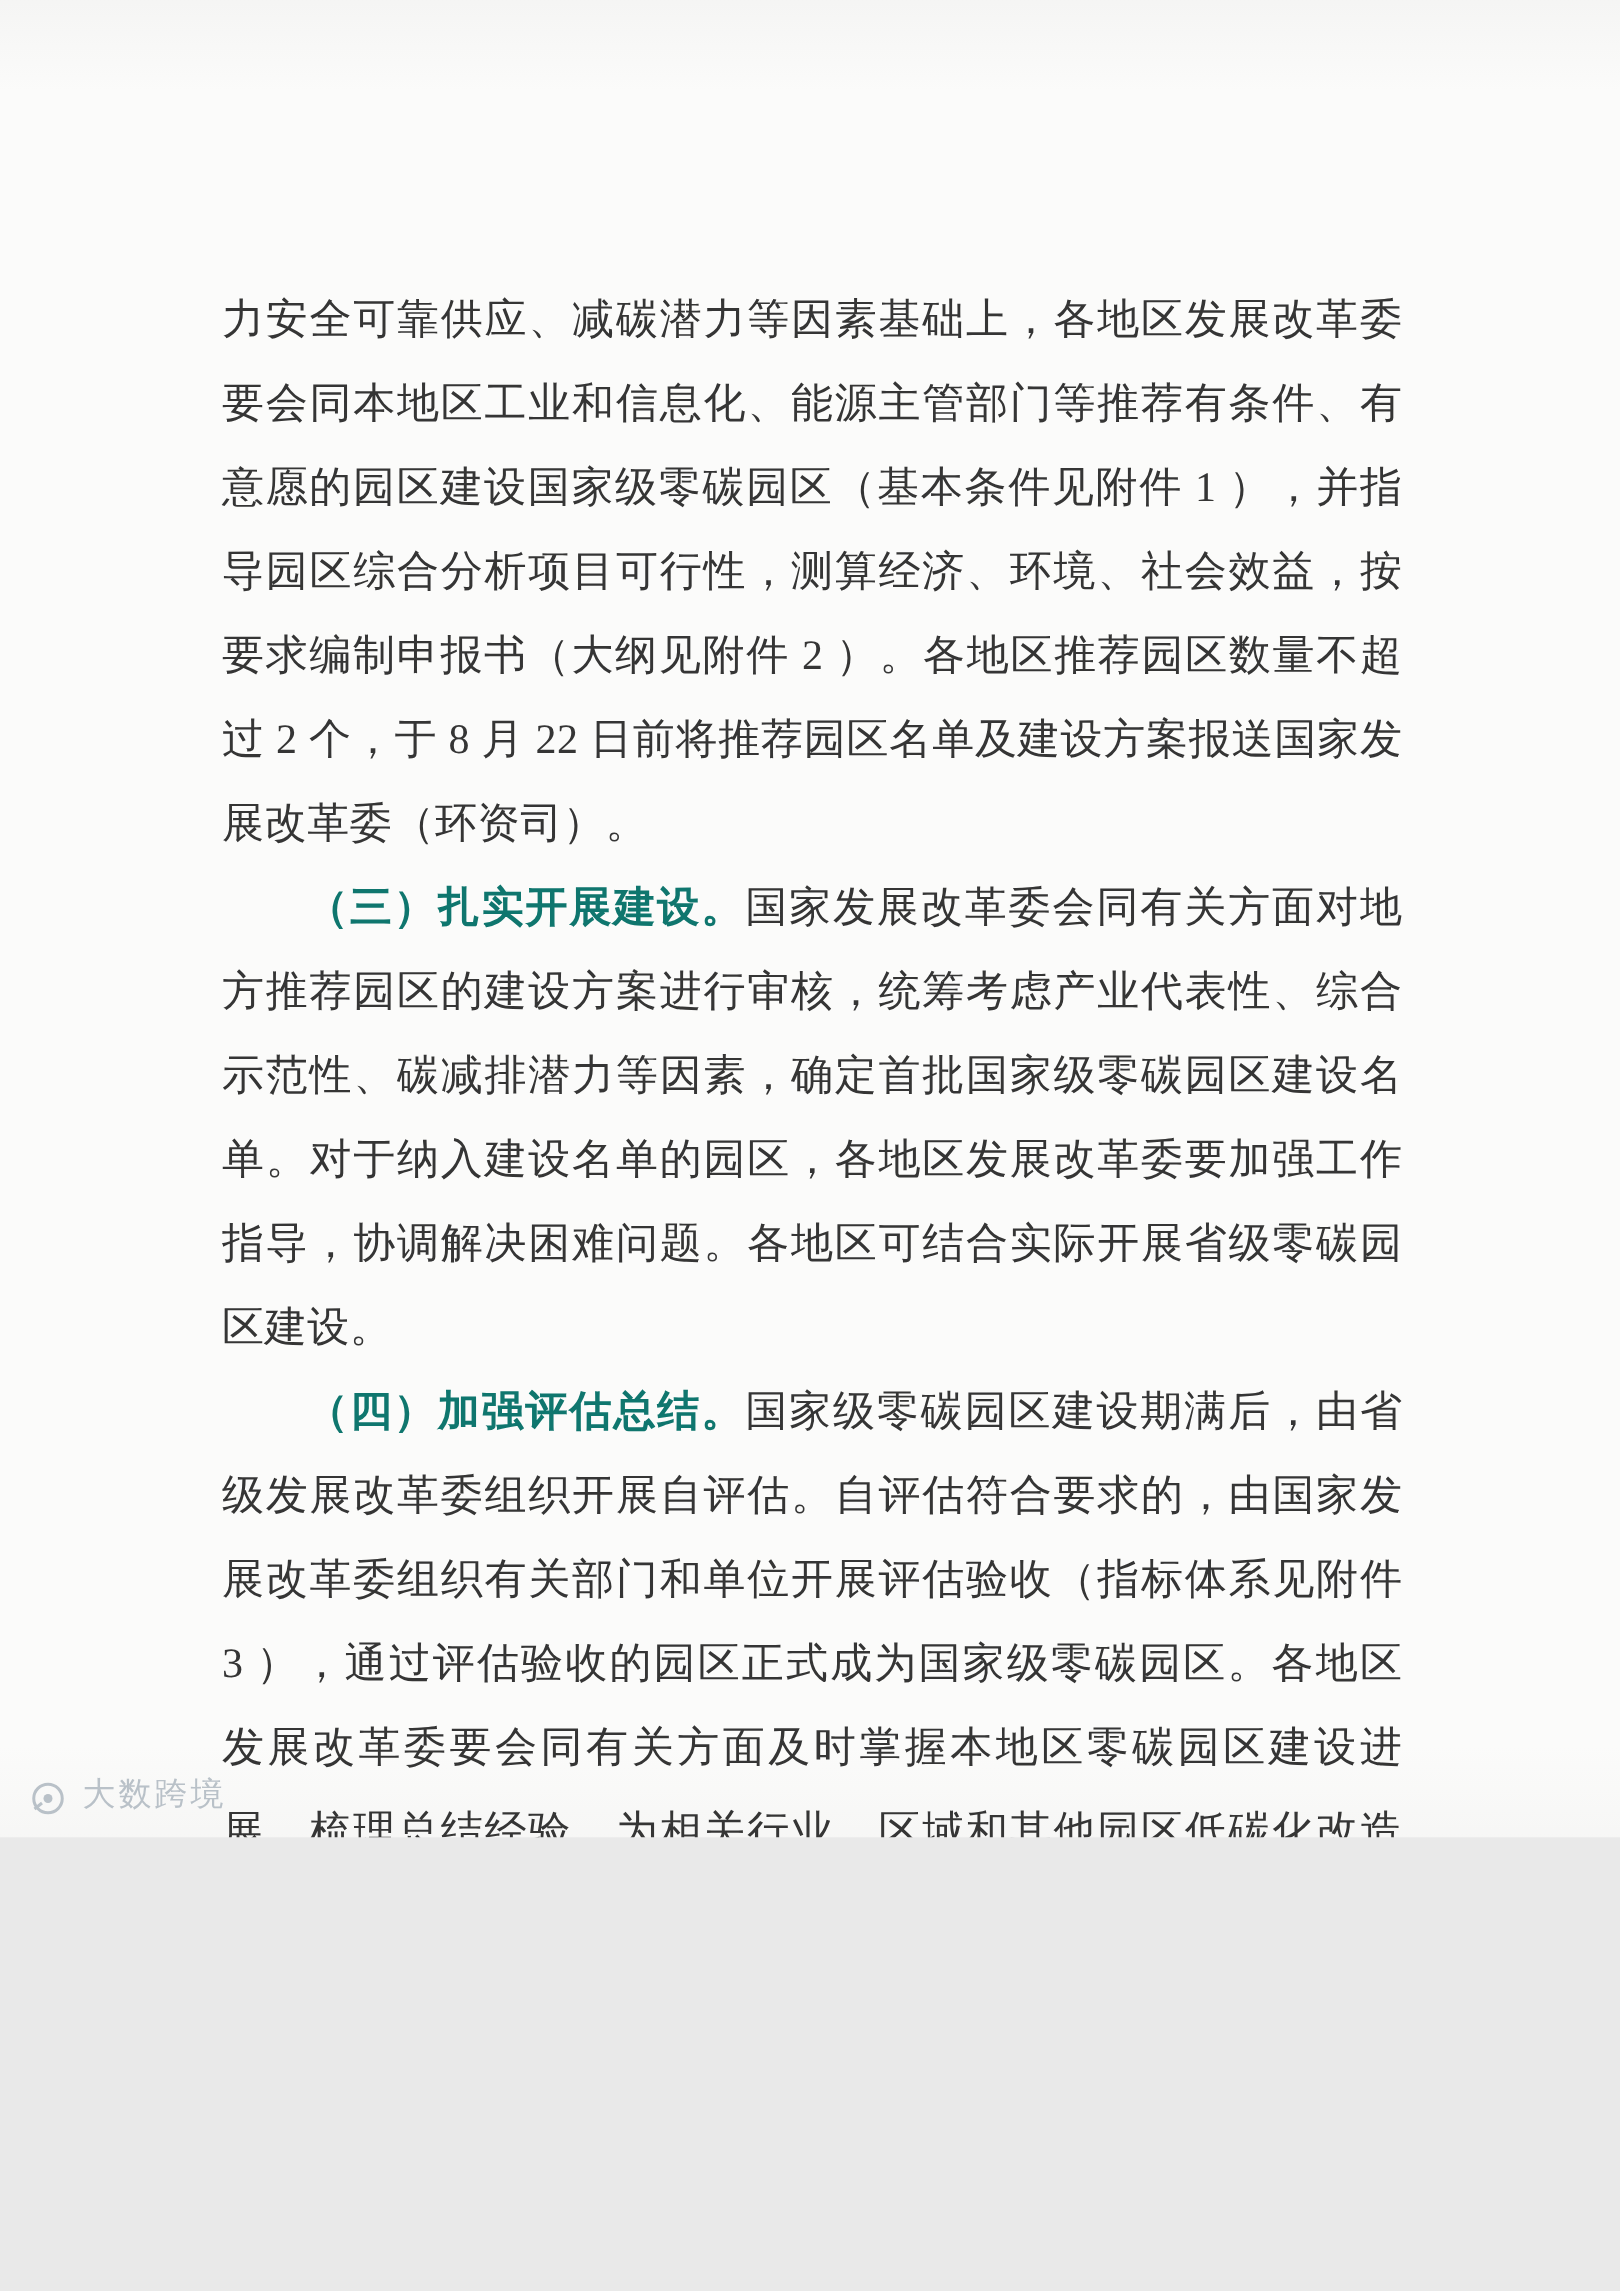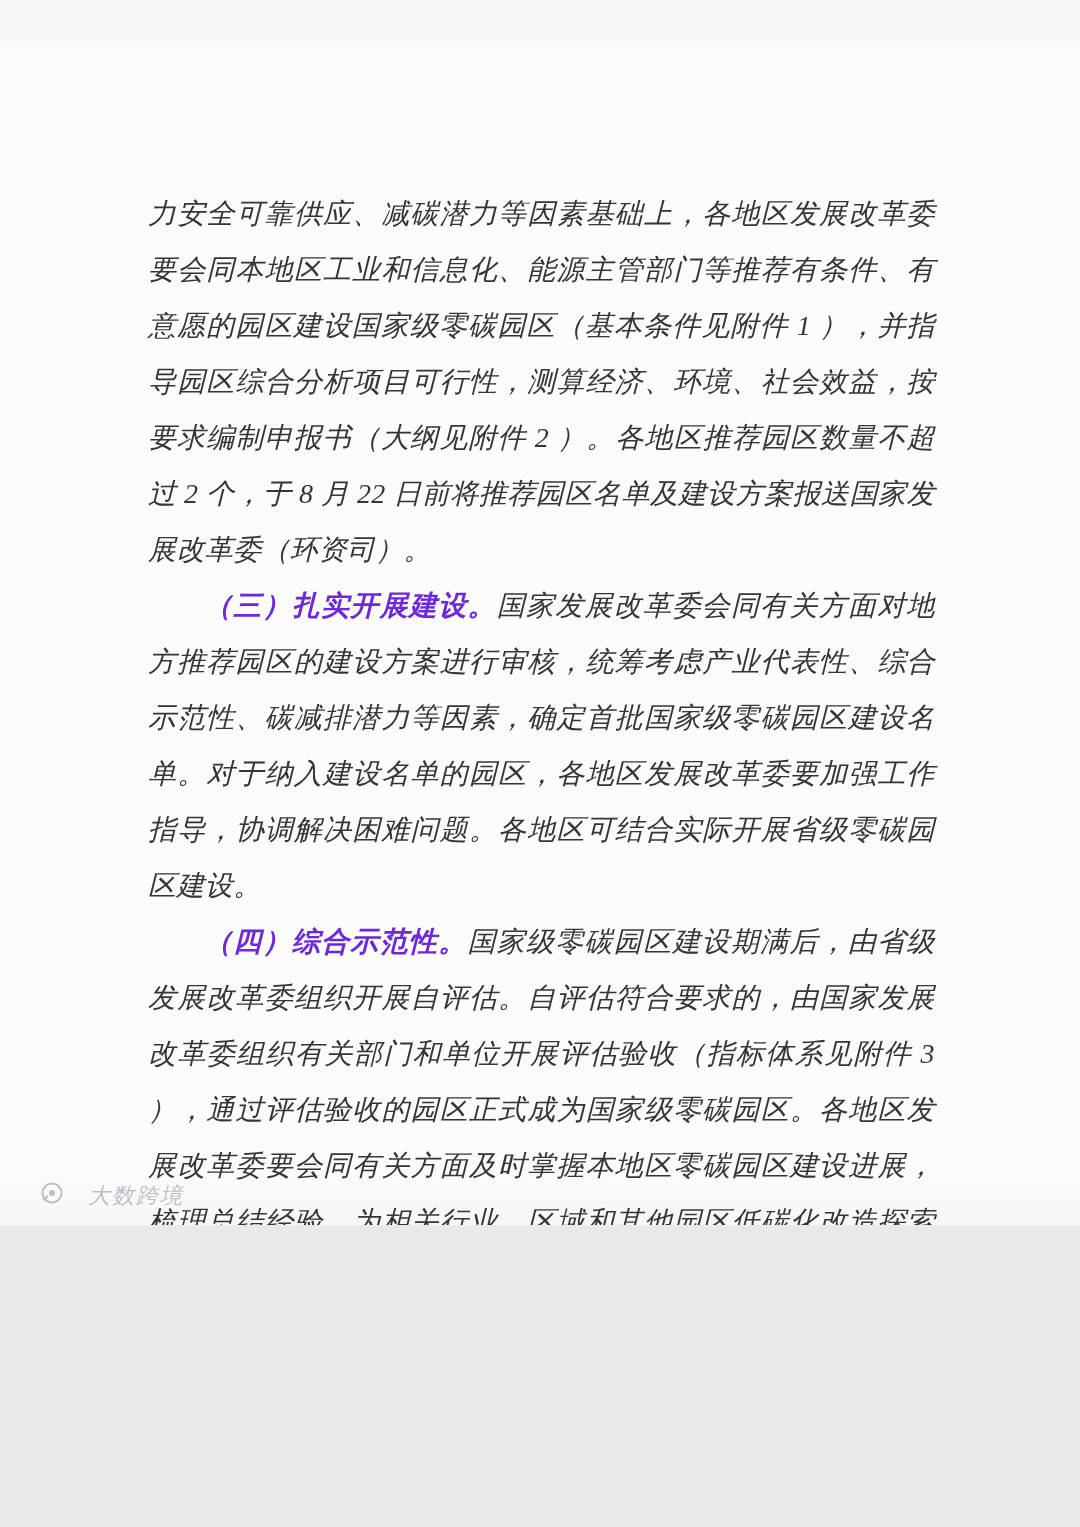--- a/index.html
+++ b/index.html
@@ -8,21 +8,20 @@
     background: #e9e9e9;
   }
   .page {
     position: relative;
     width: 1080px;
     height: 1225px;
     margin: 0 auto;
     background: #fbfbfa;
     overflow: hidden;
     font-family: "Liberation Serif", "DejaVu Serif", serif;
-    font-style: italic;
   }
   .scan-tint {
     position: absolute;
     inset: 0;
     background: linear-gradient(180deg, rgba(190,190,190,0.10) 0%, rgba(255,255,255,0) 5%, rgba(255,255,255,0) 95%, rgba(190,190,190,0.07) 100%);
     pointer-events: none;
   }
   .content {
     position: absolute;
     left: 148px;
@@ -35,46 +34,46 @@
     letter-spacing: 0.4px;
   }
   .content p {
     margin: 0;
   }
   .para-indent {
     text-indent: 2em;
   }
   .para-head {
     font-weight: bold;
-    color: #6d28d9;
+    color: #0f766e;
   }
   .attachments {
     margin-top: 42px;
   }
   .attachments p.att-first {
     text-indent: 2em;
   }
   .attachments p.att-cont {
     text-indent: 5em;
   }
   .page-number {
     position: absolute;
     right: 158px;
     top: 1362px;
     font-size: 28px;
     color: #3a3a3a;
     letter-spacing: 6px;
   }
   .watermark {
     position: absolute;
-    left: 40px;
+    left: 20px;
     bottom: 14px;
     display: flex;
-    align-items: flex-start;
-    gap: 24px;
+    align-items: flex-end;
+    gap: 11px;
     color: #b9c1c8;
   }
   .watermark-text {
     font-size: 22px;
     letter-spacing: 2px;
     font-family: "Liberation Sans", "DejaVu Sans", sans-serif;
     color: #b9c1c8;
   }
   .watermark-logo {
     display: inline-flex;
@@ -85,21 +84,21 @@
 <body>
 
 <div class="page">
   <div class="scan-tint"></div>
 
   <div class="content">
     <p><span>力安全可靠供应、减碳潜力等因素基础上，各地区发展改革委要会同本地区工业和信息化、能源主管部门等推荐有条件、有意愿的园区建设国家级零碳园区（基本条件见附件 1 ），并指导园区综合分析项目可行性，测算经济、环境、社会效益，按要求编制申报书（大纲见附件 2 ）。各地区推荐园区数量不超过 2 个，于 8 月 22 日前将推荐园区名单及建设方案报送国家发展改革委（环资司）。</span></p>
 
     <p class="para-indent"><span class="para-head">（三）扎实开展建设。</span><span>国家发展改革委会同有关方面对地方推荐园区的建设方案进行审核，统筹考虑产业代表性、综合示范性、碳减排潜力等因素，确定首批国家级零碳园区建设名单。对于纳入建设名单的园区，各地区发展改革委要加强工作指导，协调解决困难问题。各地区可结合实际开展省级零碳园区建设。</span></p>
 
-    <p class="para-indent"><span class="para-head">（四）综合示范性。</span><span>国家级零碳园区建设期满后，由省级发展改革委组织开展自评估。自评估符合要求的，由国家发展改革委组织有关部门和单位开展评估验收（指标体系见附件 3 ），通过评估验收的园区正式成为国家级零碳园区。各地区发展改革委要会同有关方面及时掌握本地区零碳园区建设进展，梳理总结经验，为相关行业、区域和其他园区低碳化改造探索有益经验。</span></p>
+    <p class="para-indent"><span class="para-head">（四）加强评估总结。</span><span>国家级零碳园区建设期满后，由省级发展改革委组织开展自评估。自评估符合要求的，由国家发展改革委组织有关部门和单位开展评估验收（指标体系见附件 3 ），通过评估验收的园区正式成为国家级零碳园区。各地区发展改革委要会同有关方面及时掌握本地区零碳园区建设进展，梳理总结经验，为相关行业、区域和其他园区低碳化改造探索有益经验。</span></p>
 
     <div class="attachments">
       <p class="att-cont"><span>4. 国家级零碳园区申报书大纲</span></p>
     </div>
   </div>
 
   <div class="page-number">— 5 —</div>
 
   <div class="watermark">
     <span class="watermark-logo">

